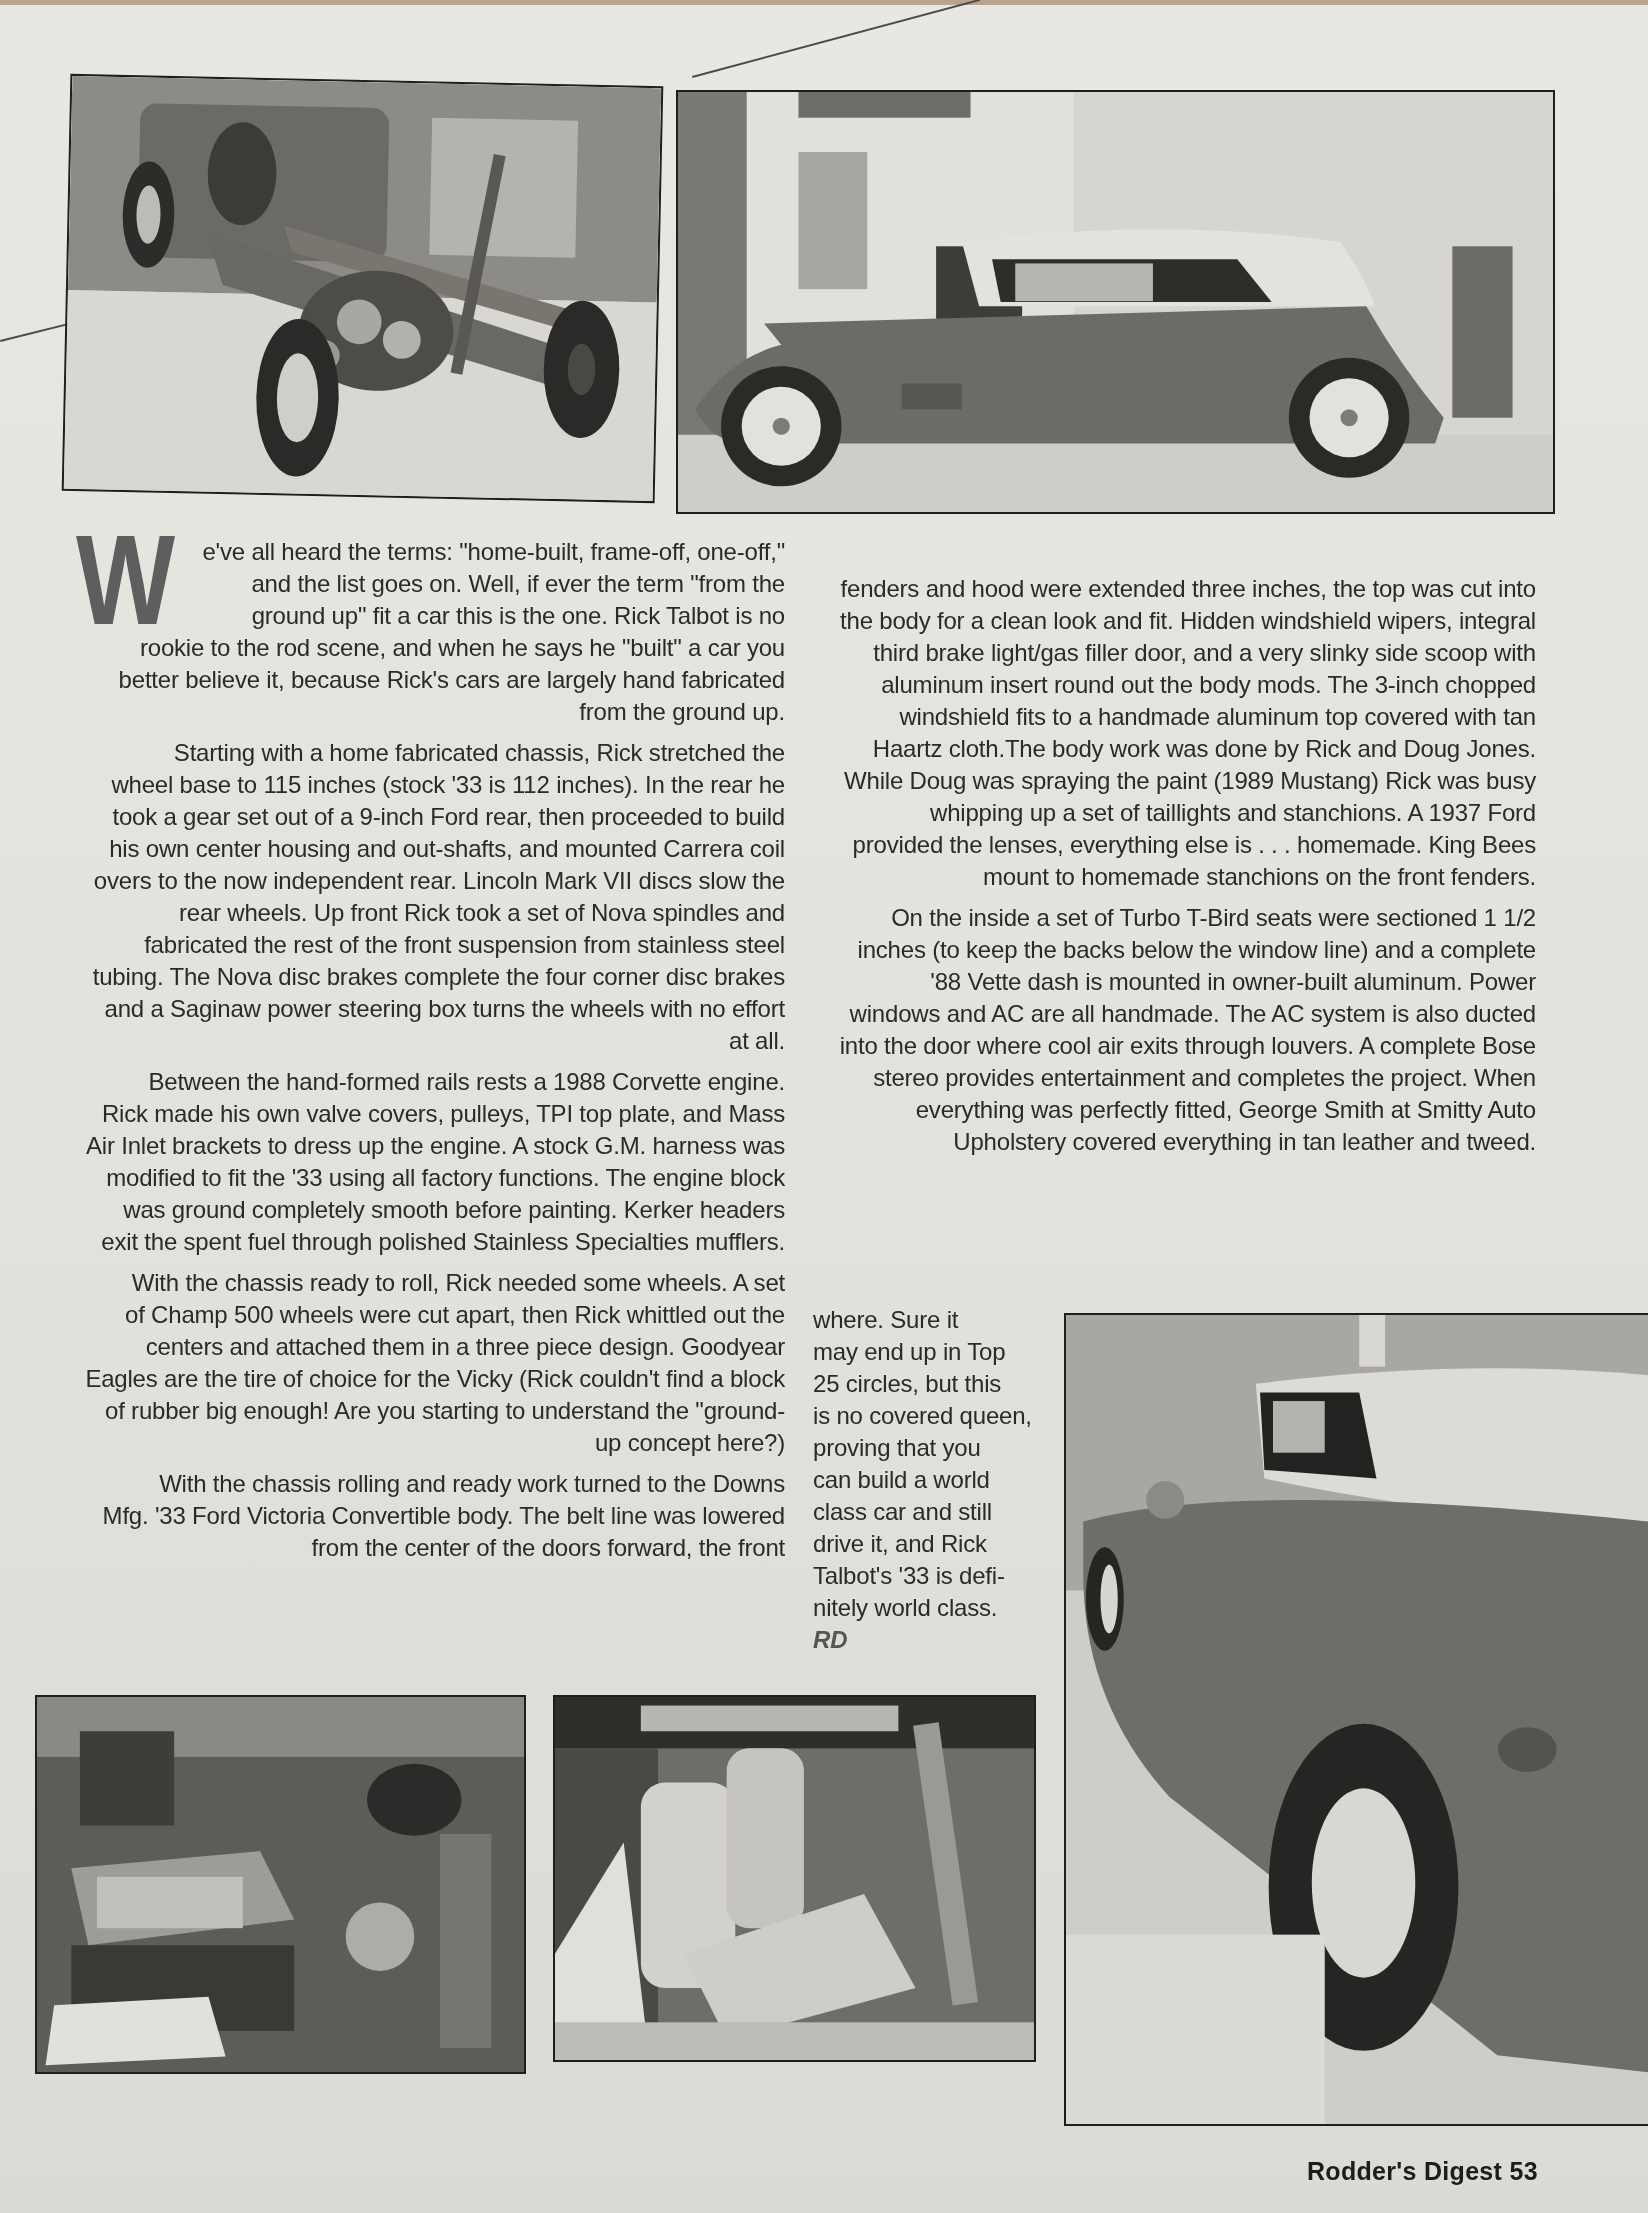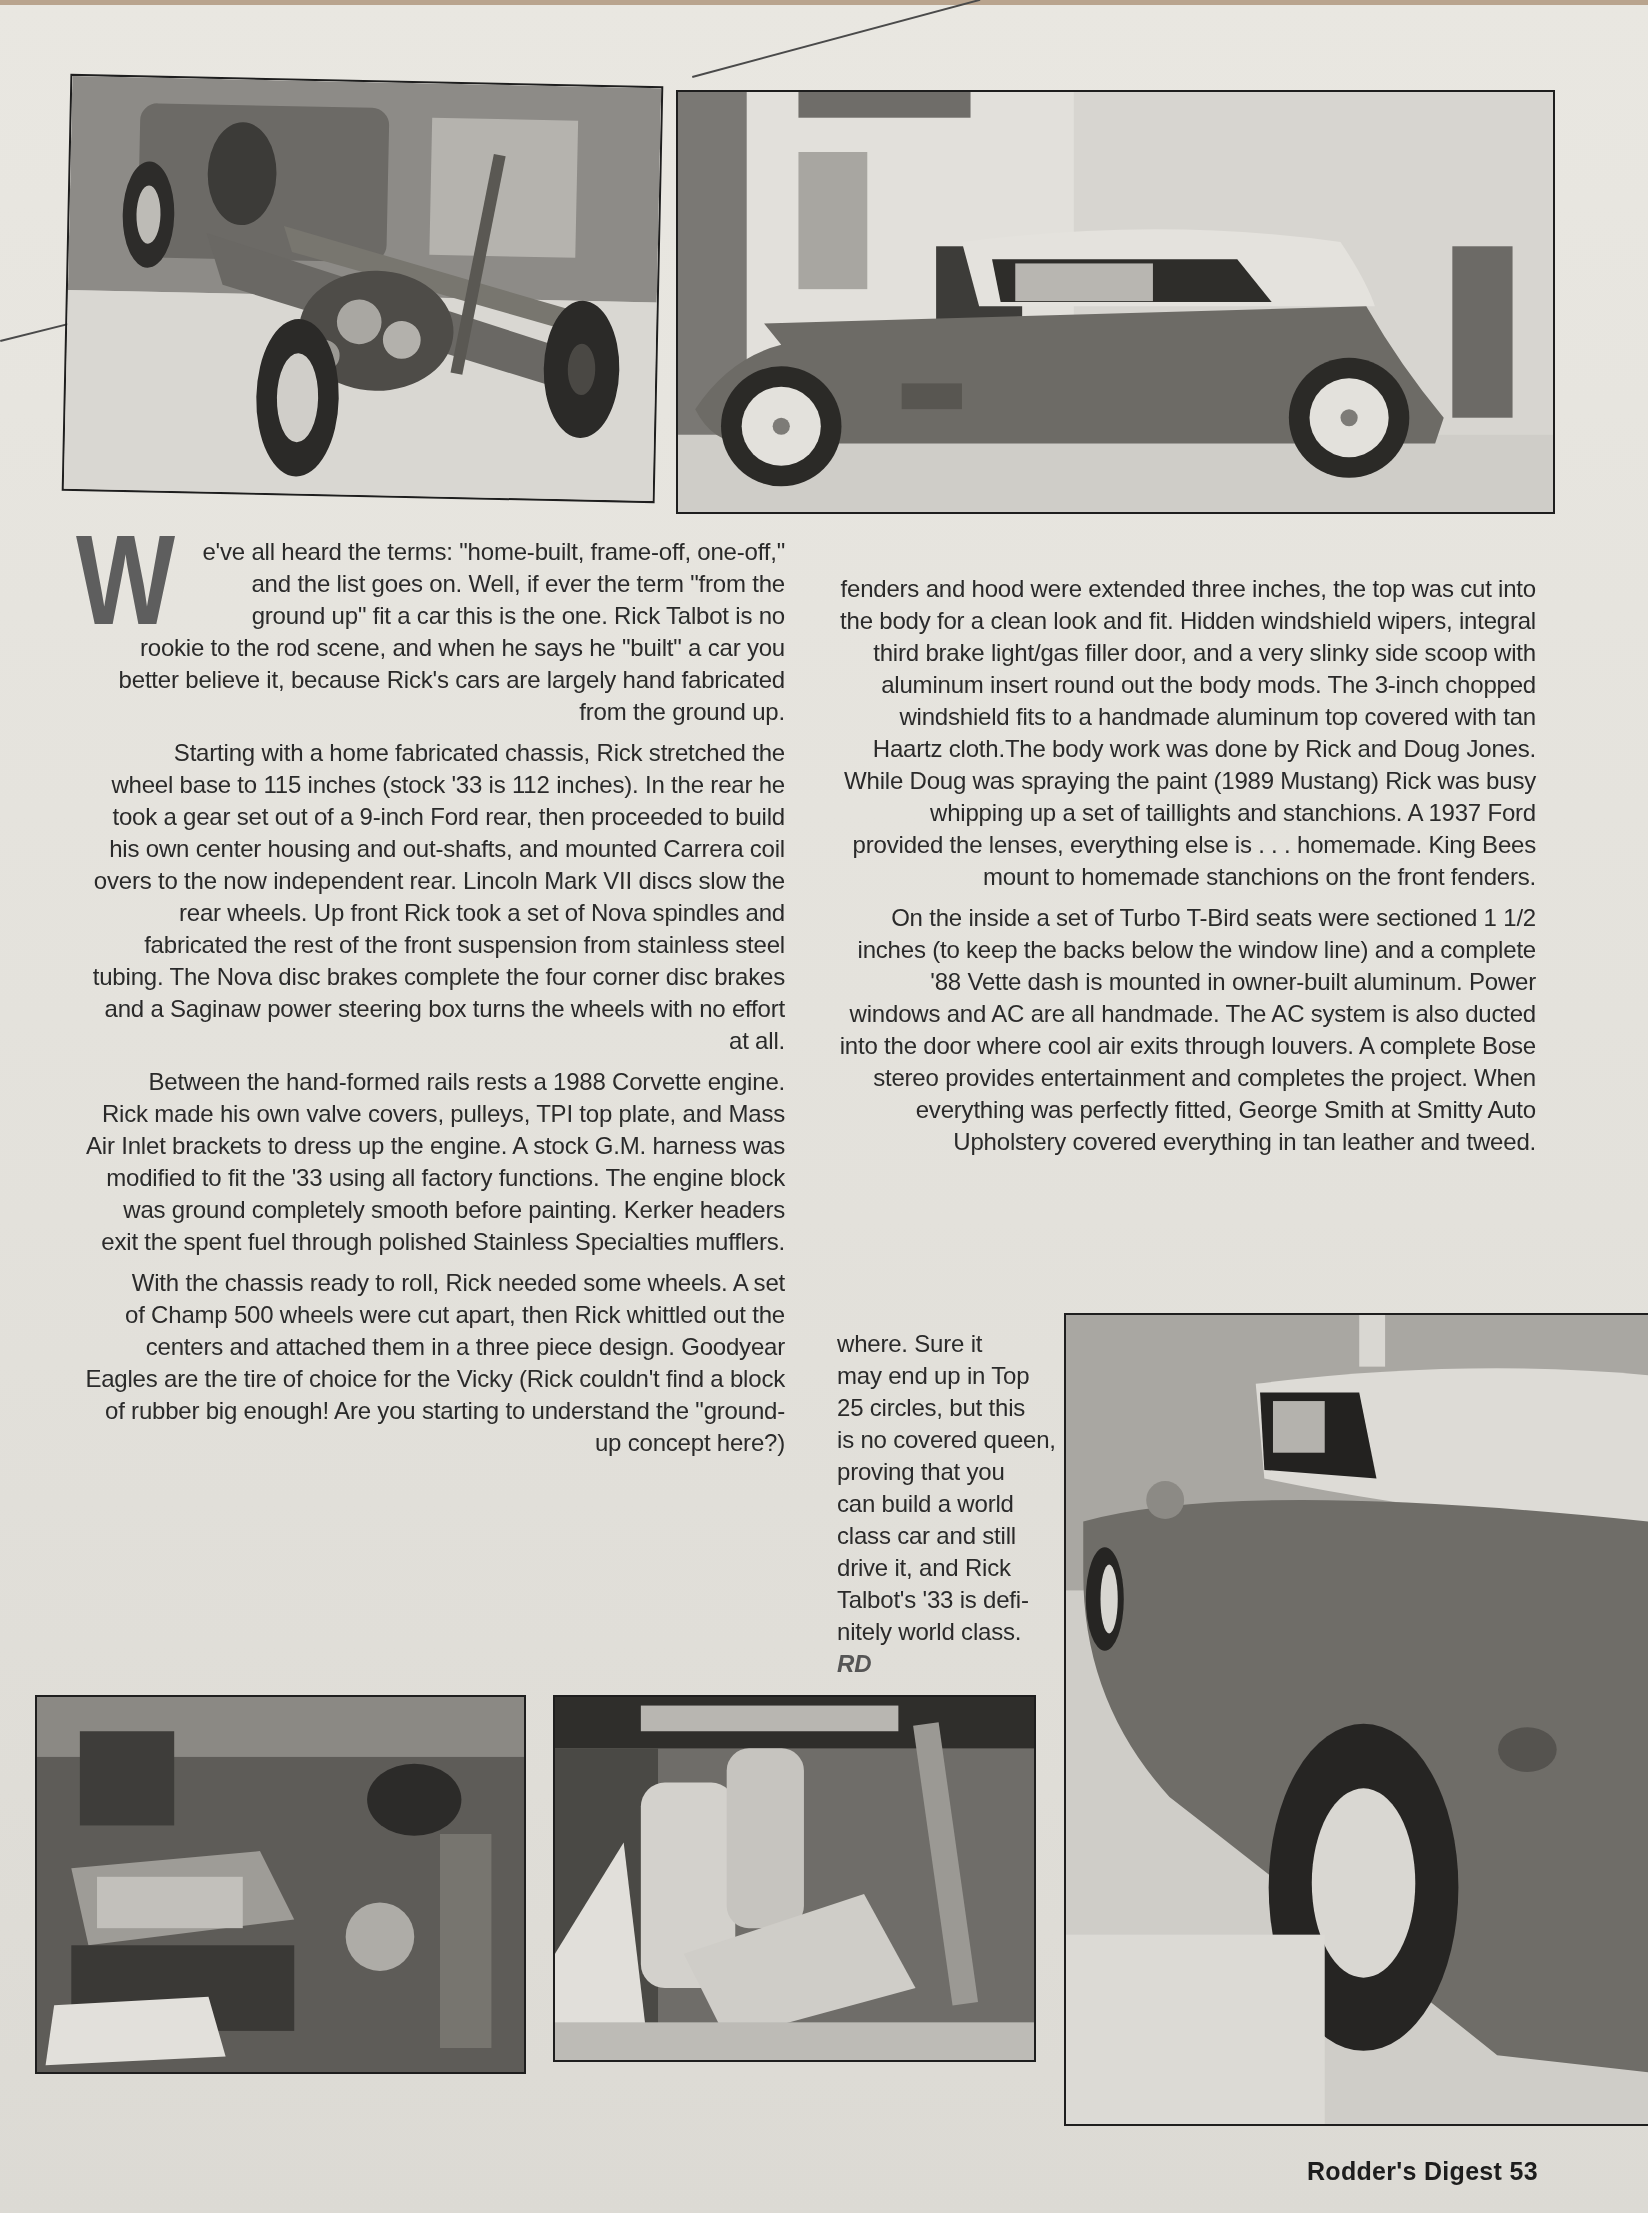--- a/index.html
+++ b/index.html
@@ -92,28 +92,29 @@
       <circle cx="780" cy="380" r="10" fill="#7d7b77"></circle>
     </svg>
   </div>
 
   <div class="col" style="left:76px;top:527px;width:718px;">
     <span class="dropcap">W</span>
     <p>e've all heard the terms: "home-built, frame-off, one-off," and the list goes on. Well, if ever the term "from the ground up" fit a car this is the one. Rick Talbot is no rookie to the rod scene, and when he says he "built" a car you better believe it, because Rick's cars are largely hand fabricated from the ground up.</p>
     <p class="indent">Starting with a home fabricated chassis, Rick stretched the wheel base to 115 inches (stock '33 is 112 inches). In the rear he took a gear set out of a 9-inch Ford rear, then proceeded to build his own center housing and out-shafts, and mounted Carrera coil overs to the now independent rear. Lincoln Mark VII discs slow the rear wheels. Up front Rick took a set of Nova spindles and fabricated the rest of the front suspension from stainless steel tubing. The Nova disc brakes complete the four corner disc brakes and a Saginaw power steering box turns the wheels with no effort at all.</p>
     <p class="indent">Between the hand-formed rails rests a 1988 Corvette engine. Rick made his own valve covers, pulleys, TPI top plate, and Mass Air Inlet brackets to dress up the engine. A stock G.M. harness was modified to fit the '33 using all factory functions. The engine block was ground completely smooth before painting. Kerker headers exit the spent fuel through polished Stainless Specialties mufflers.</p>
     <p class="indent">With the chassis ready to roll, Rick needed some wheels. A set of Champ 500 wheels were cut apart, then Rick whittled out the centers and attached them in a three piece design. Goodyear Eagles are the tire of choice for the Vicky (Rick couldn't find a block of rubber big enough! Are you starting to understand the "ground-up concept here?)</p>
+    <p class="indent">With the chassis rolling and ready work turned to the Downs Mfg. '33 Ford Victoria Convertible body. The belt line was lowered from the center of the doors forward, the front</p>
   </div>
 
   <div class="col" style="left:827px;top:564px;width:718px;">
     <p>fenders and hood were extended three inches, the top was cut into the body for a clean look and fit. Hidden windshield wipers, integral third brake light/gas filler door, and a very slinky side scoop with aluminum insert round out the body mods. The 3-inch chopped windshield fits to a handmade aluminum top covered with tan Haartz cloth.The body work was done by Rick and Doug Jones. While Doug was spraying the paint (1989 Mustang) Rick was busy whipping up a set of taillights and stanchions. A 1937 Ford provided the lenses, everything else is . . . homemade. King Bees mount to homemade stanchions on the front fenders.</p>
     <p class="indent">On the inside a set of Turbo T-Bird seats were sectioned 1 1/2 inches (to keep the backs below the window line) and a complete '88 Vette dash is mounted in owner-built aluminum. Power windows and AC are all handmade. The AC system is also ducted into the door where cool air exits through louvers. A complete Bose stereo provides entertainment and completes the project. When everything was perfectly fitted, George Smith at Smitty Auto Upholstery covered everything in tan leather and tweed.</p>
   </div>
 
-  <div class="col narrow" style="left:837px;top:1304px;width:251px;margin-top:24px;">
+  <div class="col narrow" style="left:813px;top:1304px;width:251px;">
     <div>where. Sure it</div>
     <div>may end up in Top</div>
     <div>25 circles, but this</div>
     <div>is no covered queen,</div>
     <div>proving that you</div>
     <div>can build a world</div>
     <div>class car and still</div>
     <div>drive it, and Rick</div>
     <div>Talbot's '33 is defi-</div>
     <div>nitely world class.</div>

